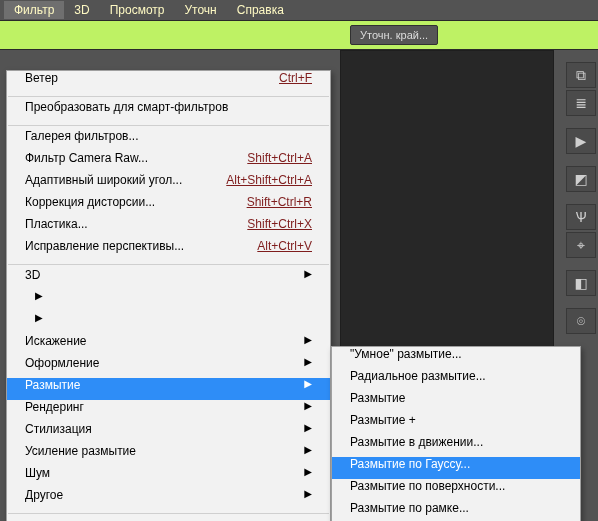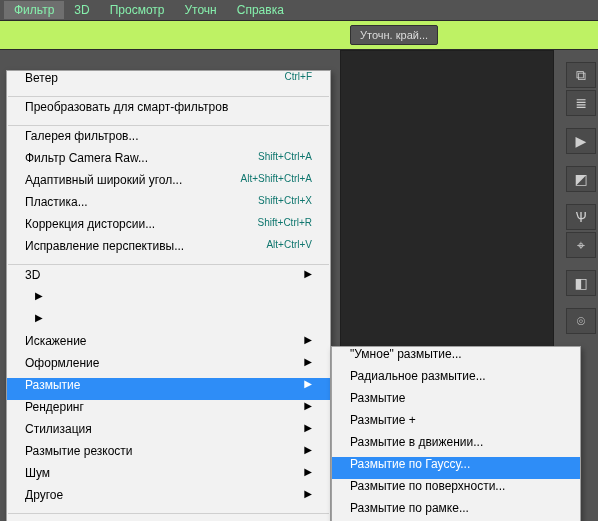--- a/index.html
+++ b/index.html
@@ -15,21 +15,21 @@
   }
   .menubar {
     display: flex;
     align-items: center;
     background: #535353;
     height: 20px;
     padding-left: 4px;
   }
   .menubar .menu-item {
     padding: 2px 10px;
-    color: #86efac;
+    color: #fef9c3;
     font-size: 12px;
     cursor: default;
   }
   .menubar .menu-item.active {
     background: #6f6f6f;
   }
   .toolbar {
     background: #bef264;
     height: 30px;
     display: flex;
@@ -93,21 +93,21 @@
     font-size: 12px;
   }
   .dropdown .row {
     display: flex;
     align-items: flex-start;
     height: 22px;
     padding: 0 18px 0 18px;
     white-space: nowrap;
   }
   .dropdown .row .label { flex: 1; }
-  .dropdown .row .accel { color: #0f766e; margin-left: 24px; font-size: 10px; }
+  .dropdown .row .accel { color: #7f1d1d; margin-left: 24px; font-size: 12px; text-decoration: underline; }
   .dropdown .row .arrow { margin-left: 10px; font-size: 10px; color:#000; }
   .dropdown .row.hl {
     background: #2e8df7;
     color: #fff;
   }
   .dropdown .row.hl .accel, .dropdown .row.hl .arrow { color:#fff; }
   .dropdown .sep {
     height: 1px;
     background: #cfcfcf;
     margin: 3px 1px;
@@ -169,28 +169,28 @@
     </div>
     <div class="row">
       <span class="label">Фильтр Camera Raw...</span>
       <span class="accel">Shift+Ctrl+A</span>
     </div>
     <div class="row">
       <span class="label">Адаптивный широкий угол...</span>
       <span class="accel">Alt+Shift+Ctrl+A</span>
     </div>
     <div class="row">
+      <span class="label">Коррекция дисторсии...</span>
+      <span class="accel">Shift+Ctrl+R</span>
+    </div>
+    <div class="row">
       <span class="label">Пластика...</span>
       <span class="accel">Shift+Ctrl+X</span>
     </div>
     <div class="row">
-      <span class="label">Коррекция дисторсии...</span>
-      <span class="accel">Shift+Ctrl+R</span>
-    </div>
-    <div class="row">
       <span class="label">Исправление перспективы...</span>
       <span class="accel">Alt+Ctrl+V</span>
     </div>
     <div class="sep"></div>
 
     <div class="row">
       <span class="label">3D</span>
       <span class="arrow">▶</span>
     </div>
     <div class="row">
@@ -213,21 +213,21 @@
     </div>
     <div class="row">
       <span class="label">Рендеринг</span>
       <span class="arrow">▶</span>
     </div>
     <div class="row">
       <span class="label">Стилизация</span>
       <span class="arrow">▶</span>
     </div>
     <div class="row">
-      <span class="label">Размытие резкости</span>
+      <span class="label">Усиление размытие</span>
       <span class="arrow">▶</span>
     </div>
     <div class="row">
       <span class="label">Шум</span>
       <span class="arrow">▶</span>
     </div>
     <div class="row">
       <span class="label">Другое</span>
       <span class="arrow">▶</span>
     </div>

